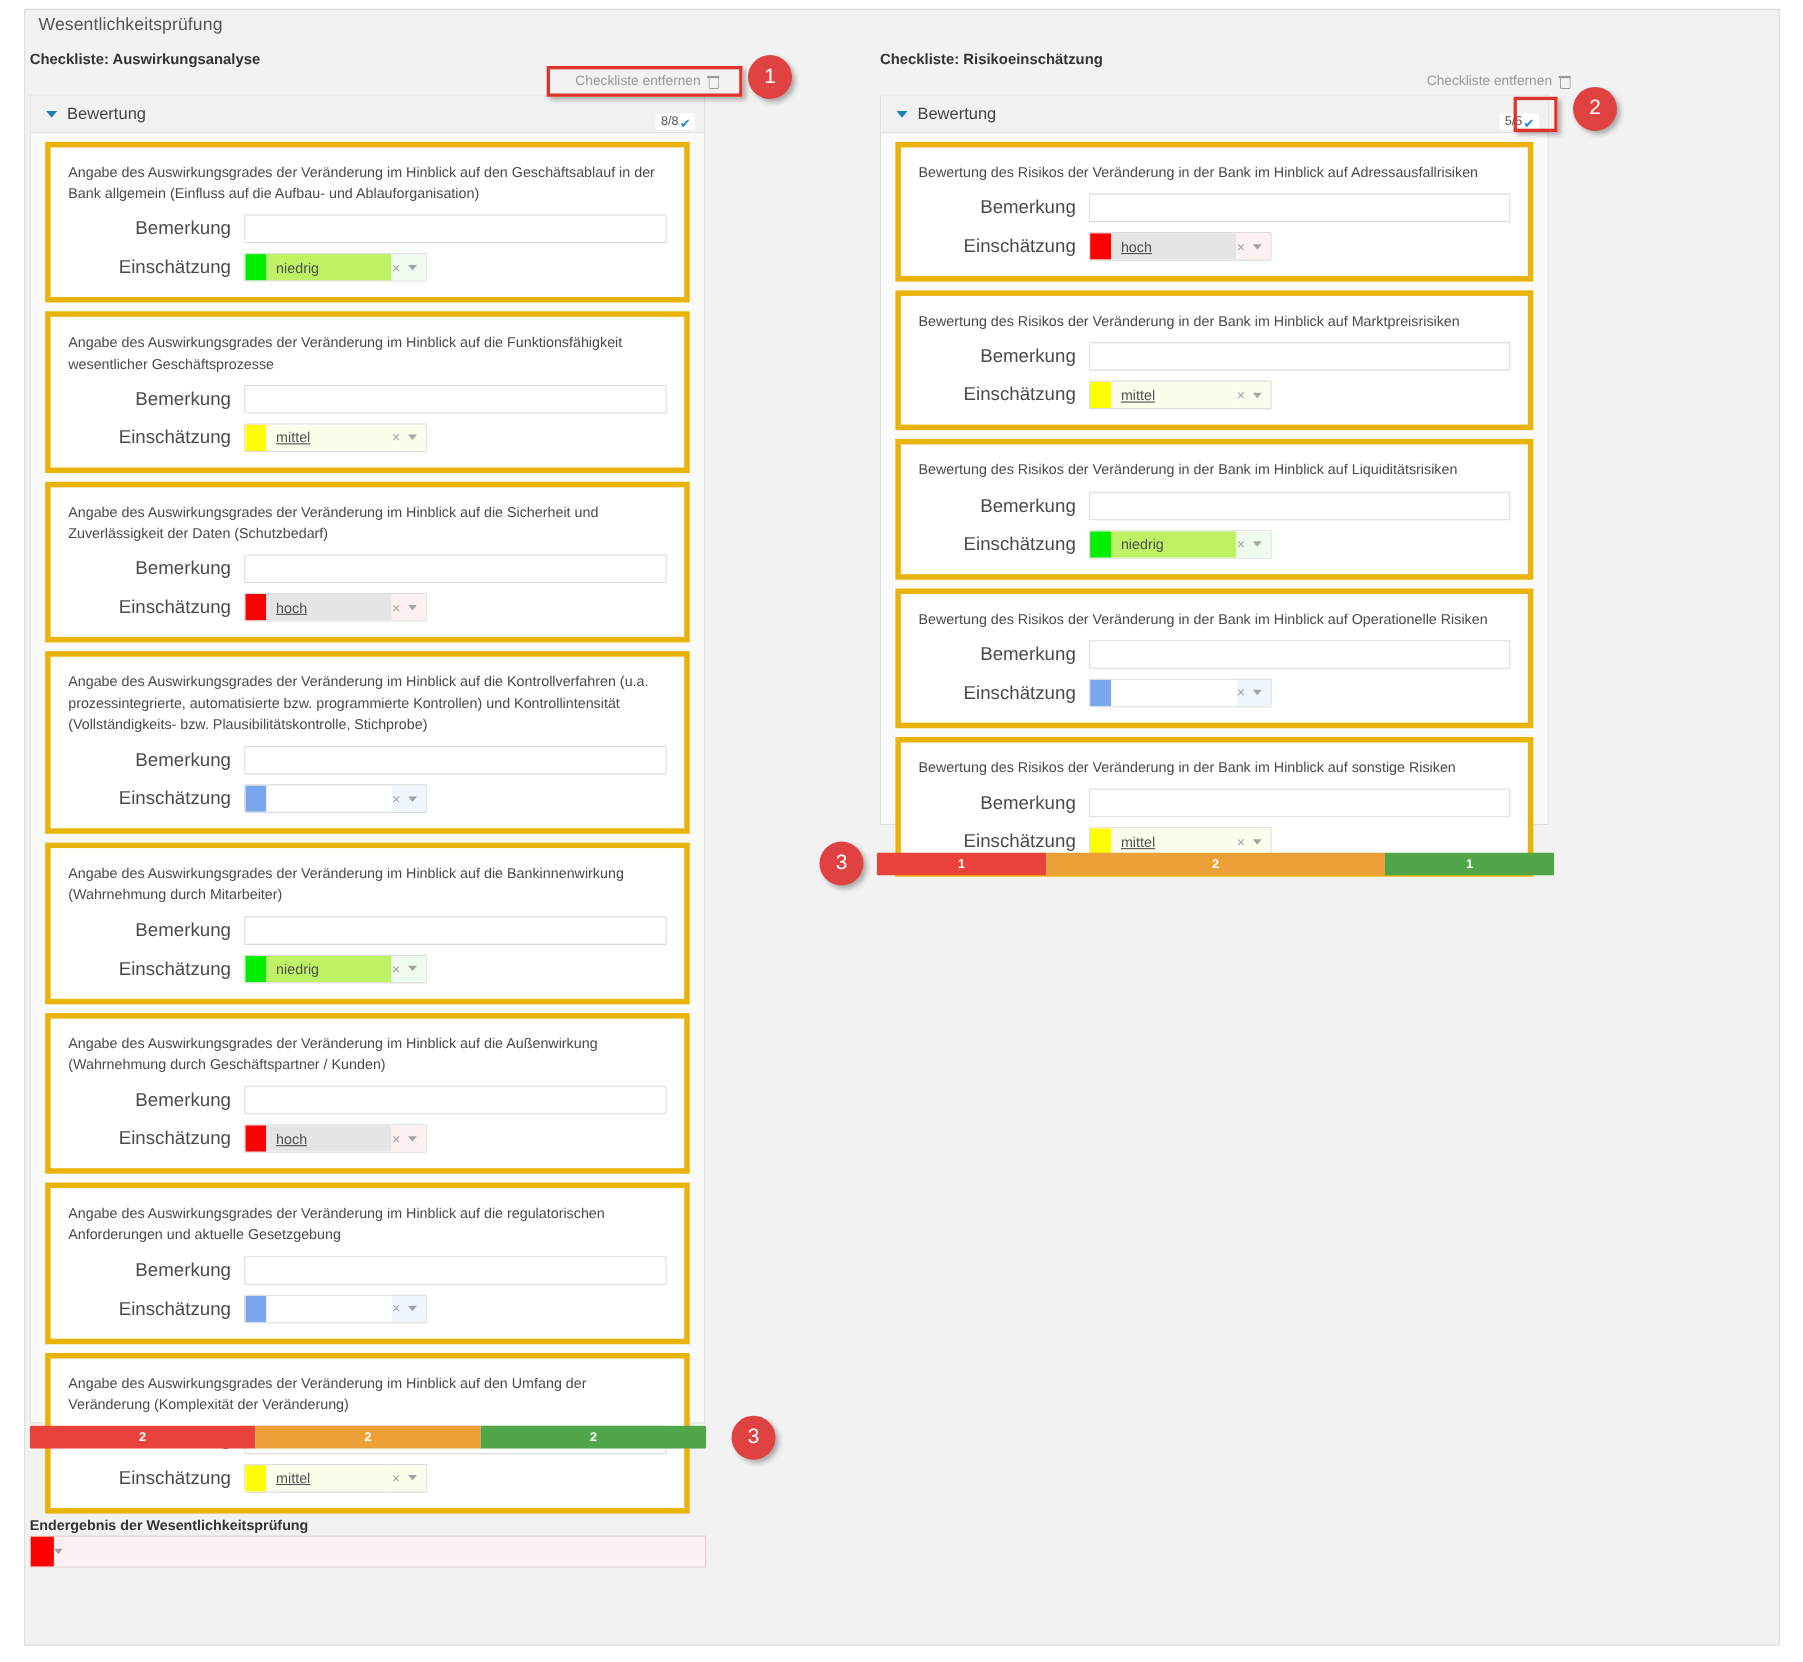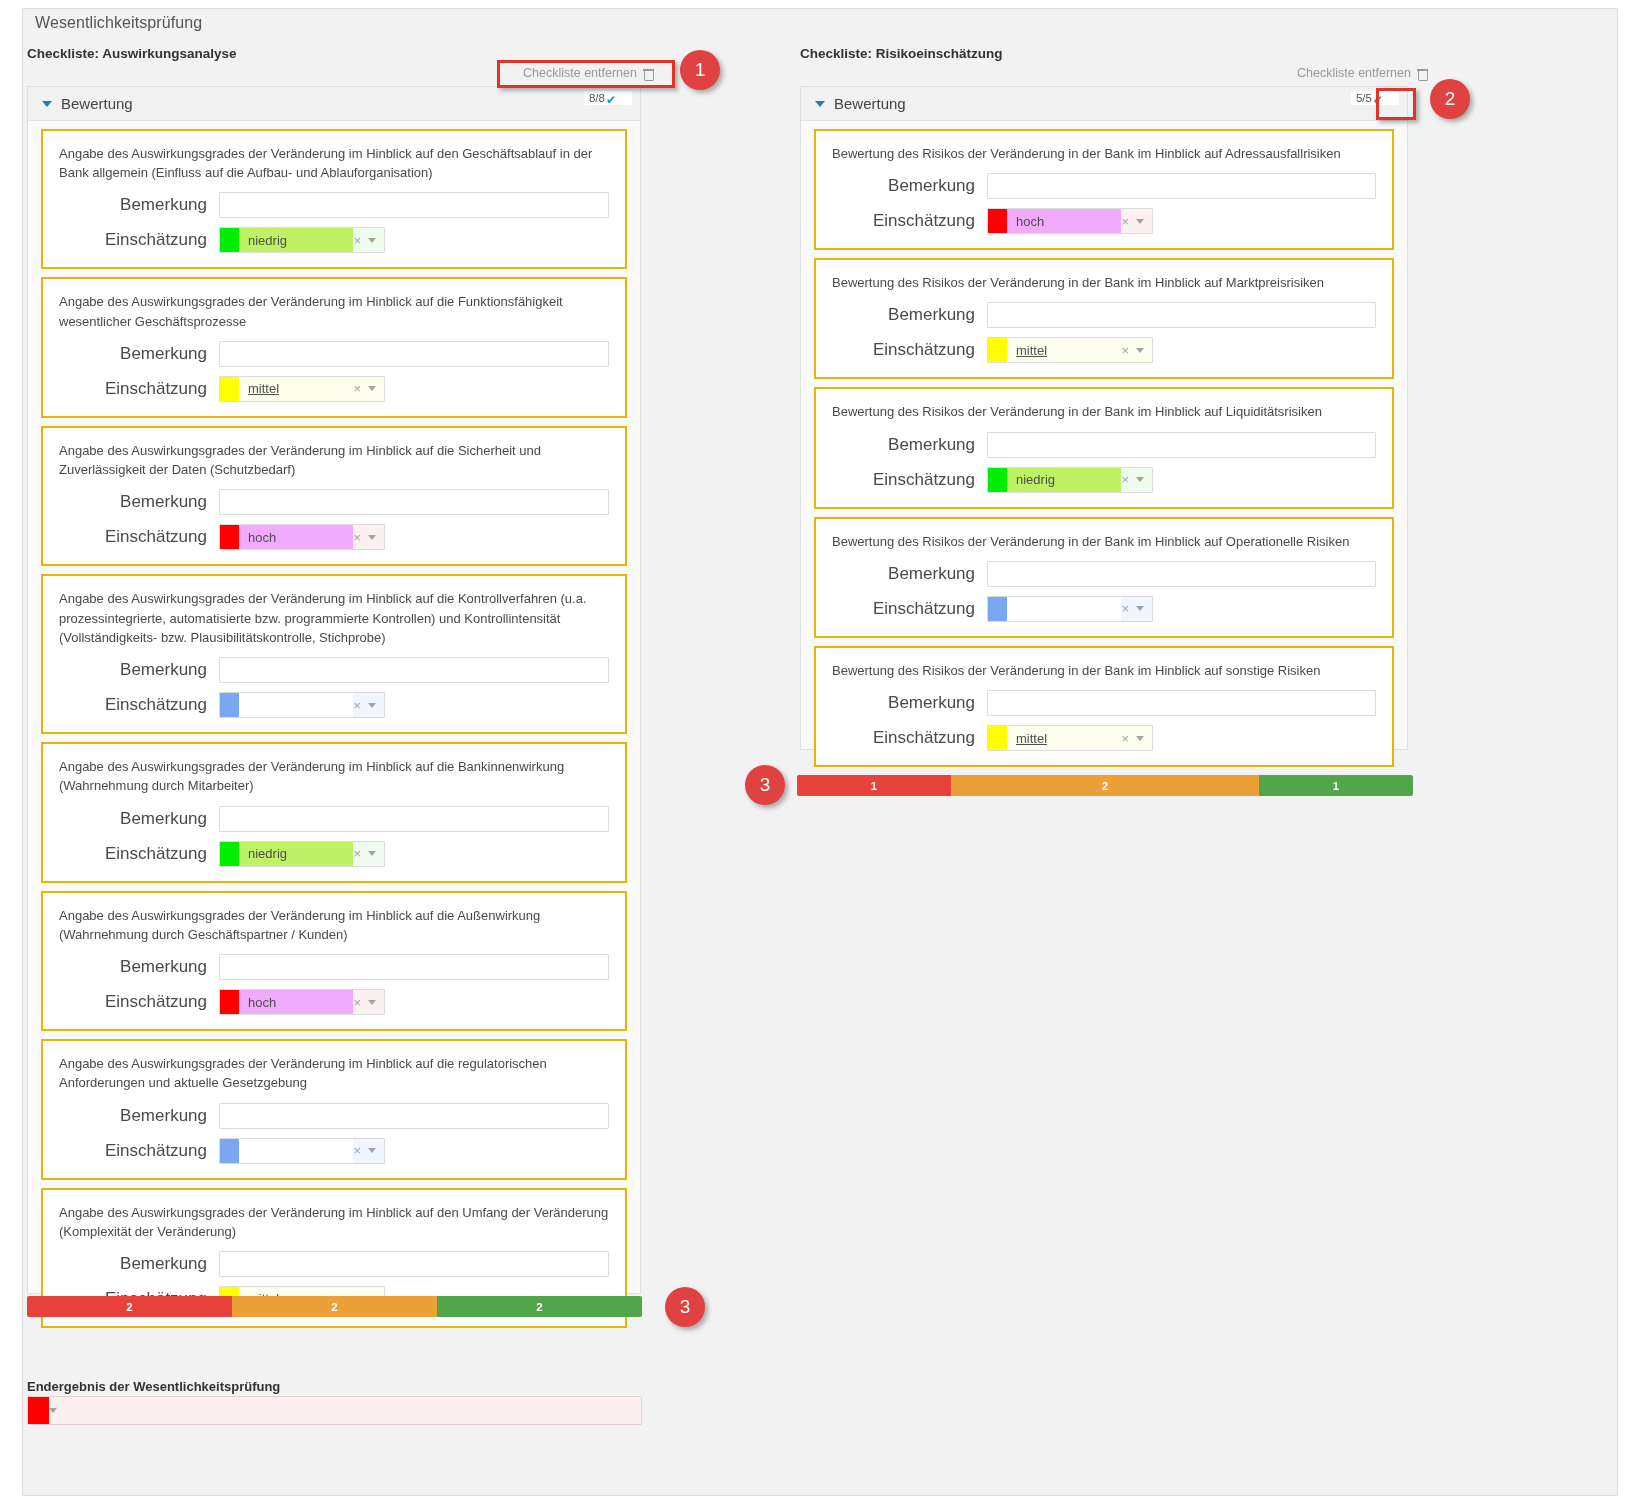--- a/index.html
+++ b/index.html
@@ -96,45 +96,45 @@
     border-right: 5px solid transparent;
     border-top: 6px solid #1f7fb5;
     margin-right: 9px;
   }
   .cl-title {
     font-size: 15px;
     color: #444444;
   }
   .count-badge {
     position: absolute;
-    right: 8px; top: 4px;
+    right: 8px; top: 16px;
     background: #ffffff;
     border-radius: 2px;
-    padding: 1px 16px 1px 5px;
+    padding: 1px 4px 1px 5px;
     font-size: 11.5px;
     color: #555555;
     display: flex;
     align-items: baseline;
     gap: 1px;
     box-shadow: 0 0 0 0 rgba(0,0,0,0);
   }
   .check-mark {
     color: #1f8ecf;
     font-size: 12px;
     line-height: 1;
     position: relative;
     top: 2px;
   }
 
   .cl-body { padding: 8px 13px 12px 13px; }
 
   
   .item {
     background: #ffffff;
-    border: 2px solid #eab308;
+    border: 5px solid #eab308;
     padding: 13px 16px 14px 16px;
     margin-bottom: 8px;
   }
   .item-q {
     font-size: 13px;
     color: #4a4a4a;
     line-height: 1.48;
     margin-bottom: 10px;
   }
   .field-row {
@@ -197,21 +197,21 @@
     border-top: 5px solid #a3a3a3;
   }
 
   
   .v-niedrig  .sel-main { background: #bef264; }
   .v-niedrig  .sel-icons{ background: #f0fbf0; }
   .v-niedrig  .sel-swatch { background: #00ee00; }
   .v-mittel   .sel-main { background: #fdfdee; text-decoration: underline; }
   .v-mittel   .sel-icons{ background: #fdfdee; }
   .v-mittel   .sel-swatch { background: #ffff00; }
-  .v-hoch     .sel-main { background: #f0abfc; }
+  .v-hoch     .sel-main { background: #e5e5e5; text-decoration: underline; }
   .v-hoch     .sel-icons{ background: #fdf0f0; }
   .v-hoch     .sel-swatch { background: #ff0000; }
   .v-na       .sel-main { background: #eff6fd; margin-top: 44px; }
   .v-na       .sel-icons{ background: #eff6fd; }
   .v-na       .sel-swatch { background: #7aa7f0; }
 
   
   .sumbar {
     position: absolute;
     height: 21px;

